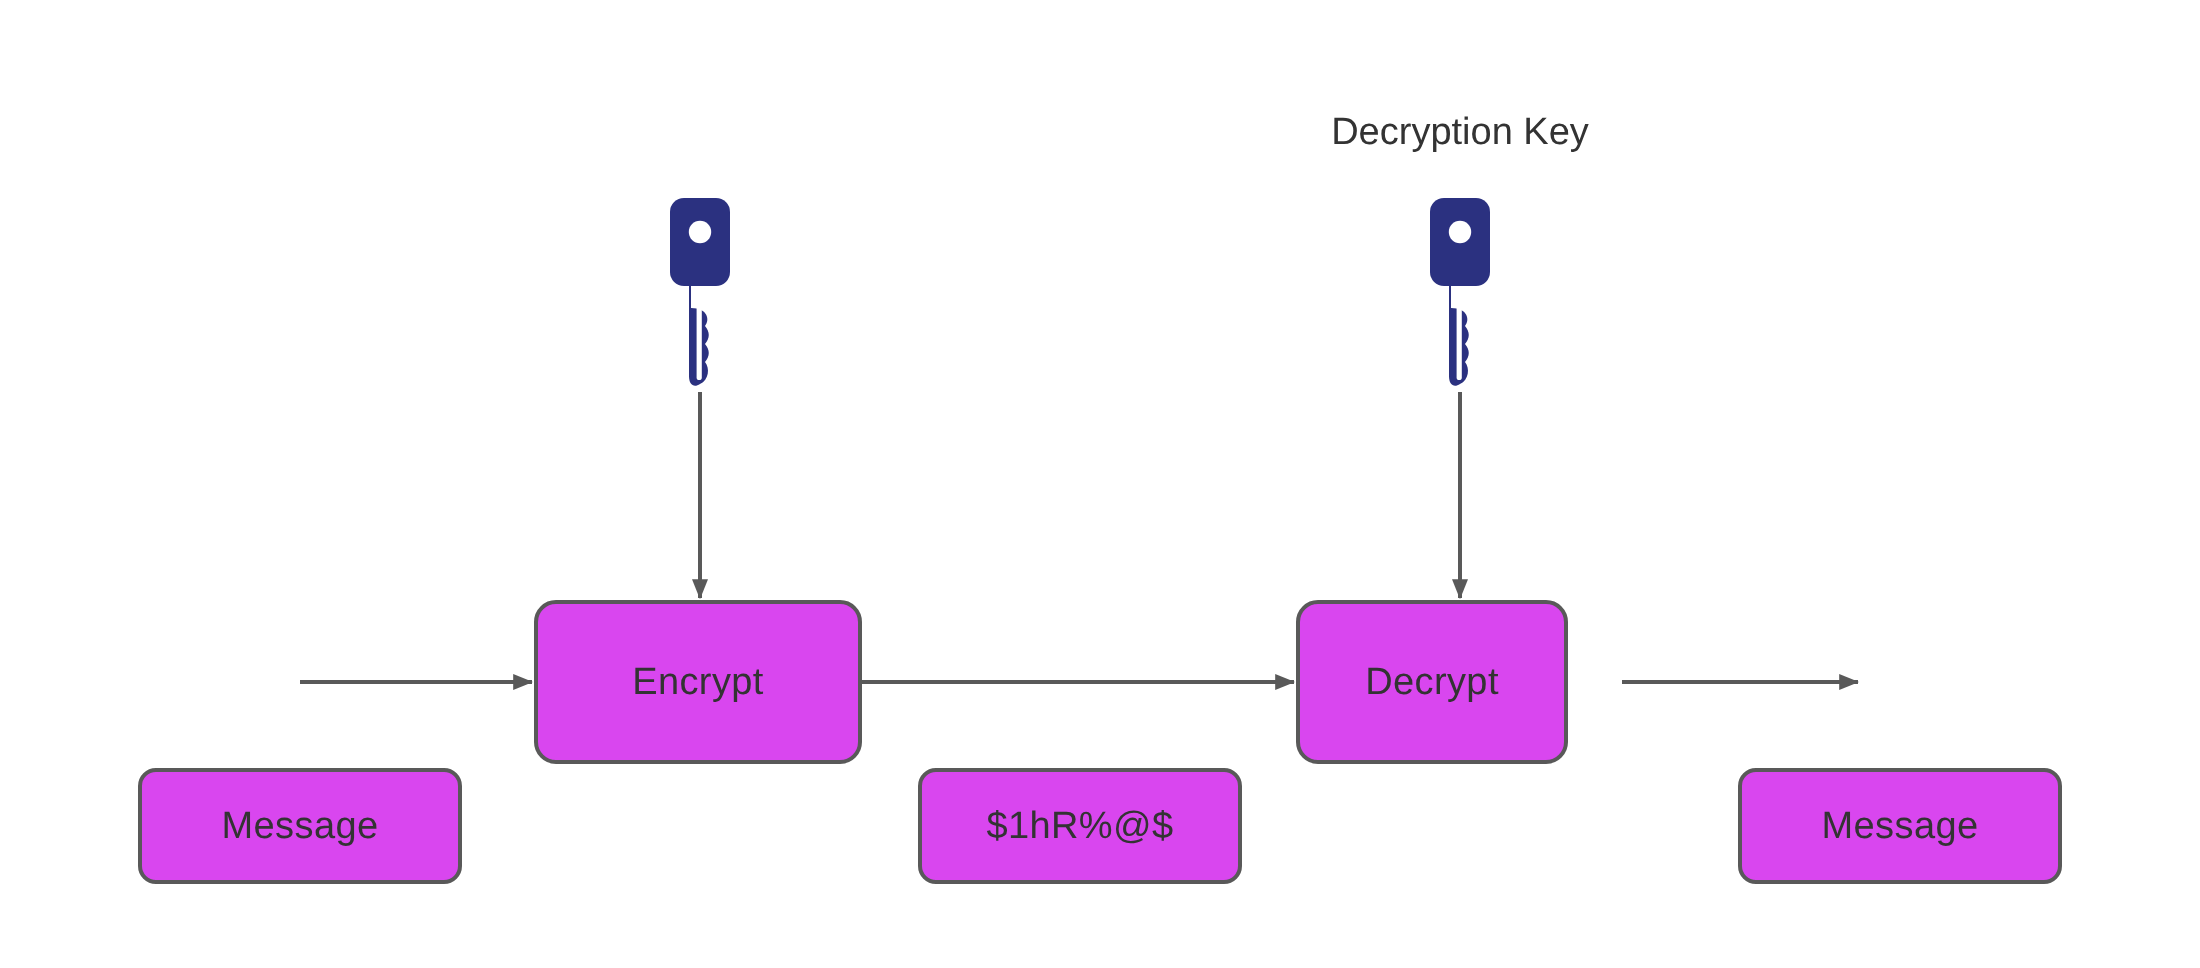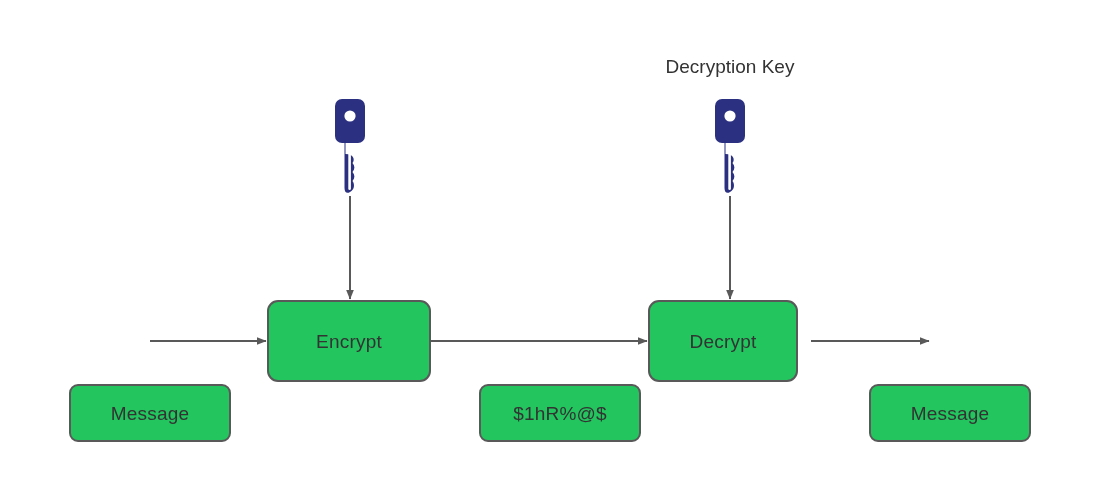--- a/index.html
+++ b/index.html
@@ -21,21 +21,21 @@
   #svg-layer {
     position: absolute;
     left: 0;
     top: 0;
     width: 1100px;
     height: 484px;
   }
   .node-box {
     position: absolute;
     box-sizing: border-box;
-    background: #22c55e;
+    background: #d946ef;
     border: 2px solid #595959;
     border-radius: 9px;
     display: flex;
     align-items: center;
     justify-content: center;
     color: #333333;
     font-size: 19px;
     line-height: 1;
     letter-spacing: 0.2px;
   }
@@ -113,29 +113,29 @@
       </g>
       <circle cx="21" cy="18" r="5.6" fill="#ffffff"></circle>
       <rect x="19.3" y="48" width="2.6" height="44" rx="1.3" fill="#ffffff"></rect>
     </svg>
   </div>
 
   <div class="node-box proc-box" style="left:267px; top:300px; width:164px; height:82px;">
     <span>Encrypt</span>
   </div>
 
-  <div class="node-box proc-box" style="left:648px; top:300px; width:150px; height:82px;">
+  <div class="node-box proc-box" style="left:648px; top:300px; width:136px; height:82px;">
     <span>Decrypt</span>
   </div>
 
   <div class="node-box" style="left:69px; top:384px; width:162px; height:58px;">
     <span>Message</span>
   </div>
 
-  <div class="node-box" style="left:459px; top:384px; width:162px; height:58px;margin-left:20px;">
+  <div class="node-box" style="left:459px; top:384px; width:162px; height:58px;">
     <span>$1hR%@$</span>
   </div>
 
   <div class="node-box" style="left:869px; top:384px; width:162px; height:58px;">
     <span>Message</span>
   </div>
 
 </div>
 
 </body></html>

